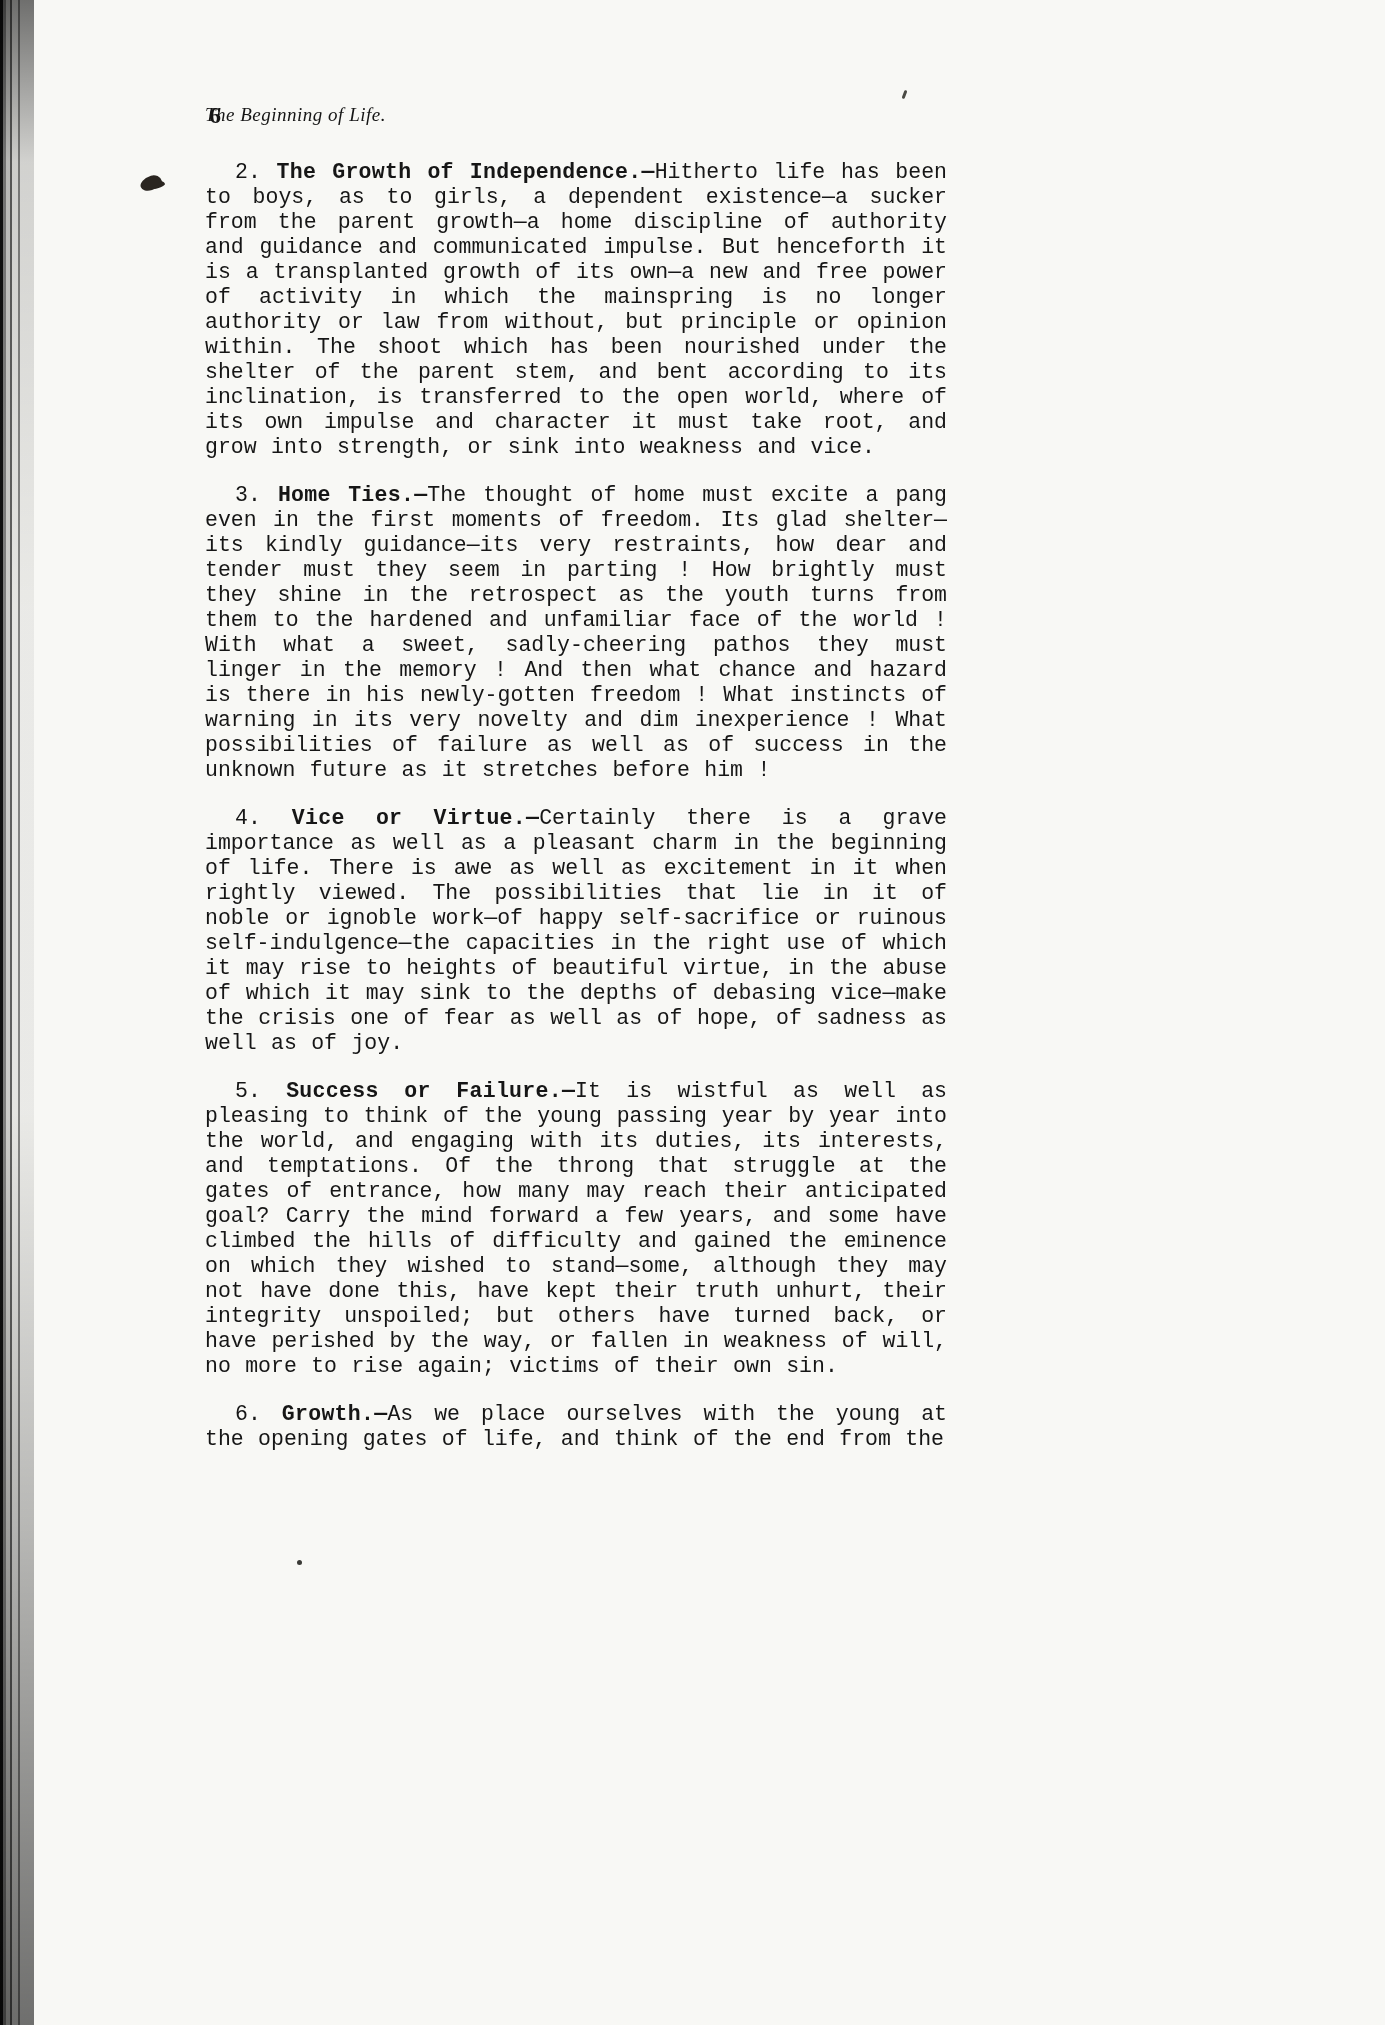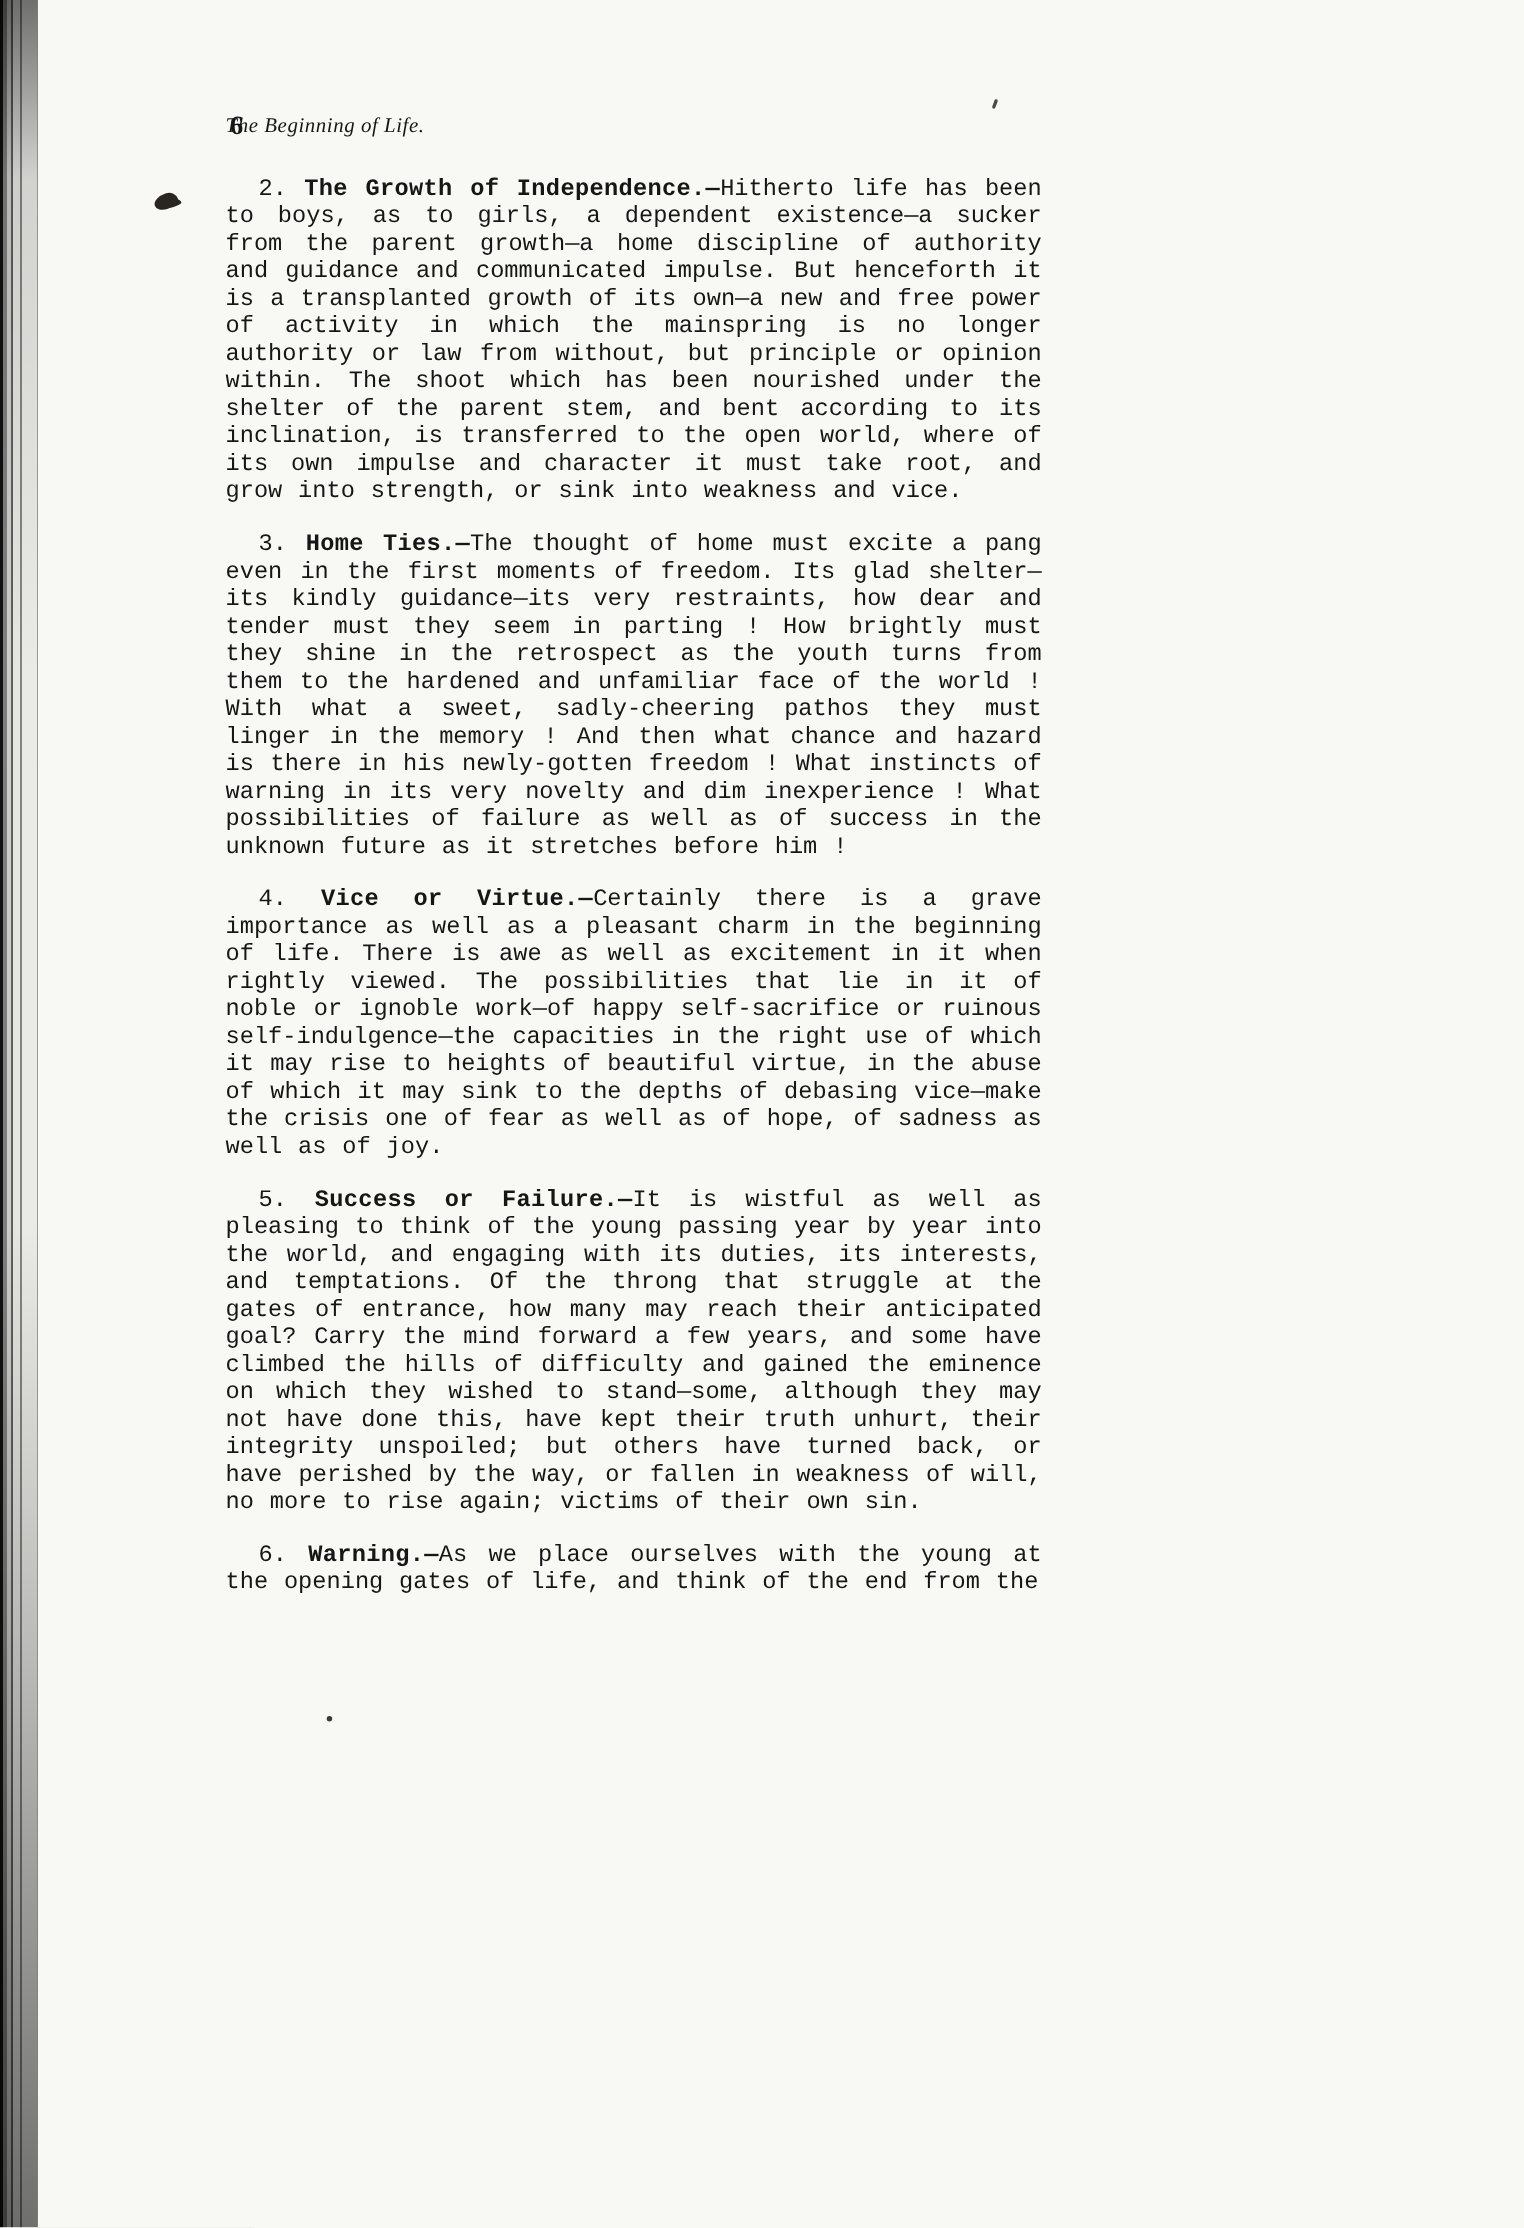--- a/index.html
+++ b/index.html
@@ -129,16 +129,16 @@
 
     <main>
       <p class="para"><span class="num">2.</span>&nbsp;<b class="lead">The Growth of Independence.—</b><span>Hitherto life has been to boys, as to girls, a dependent existence—a sucker from the parent growth—a home discipline of authority and guidance and communicated impulse.  But henceforth it is a transplanted growth of its own—a new and free power of activity in which the mainspring is no longer authority or law from without, but principle or opinion within.  The shoot which has been nourished under the shelter of the parent stem, and bent according to its inclination, is transferred to the open world, where of its own impulse and character it must take root, and grow into strength, or sink into weakness and vice.</span></p>
 
       <p class="para"><span class="num">3.</span>&nbsp;<b class="lead">Home Ties.—</b><span>The thought of home must excite a pang even in the first moments of freedom.  Its glad shelter—its kindly guidance—its very restraints, how dear and tender must they seem in parting !  How brightly must they shine in the retrospect as the youth turns from them to the hardened and unfamiliar face of the world !  With what a sweet, sadly-cheering pathos they must linger in the memory ! And then what chance and hazard is there in his newly-gotten freedom !  What instincts of warning in its very novelty and dim inexperience !  What possibilities of failure as well as of success in the unknown future as it stretches before him !</span></p>
 
       <p class="para"><span class="num">4.</span>&nbsp;<b class="lead">Vice or Virtue.—</b><span>Certainly there is a grave importance as well as a pleasant charm in the beginning of life.  There is awe as well as excitement in it when rightly viewed.  The possibilities that lie in it of noble or ignoble work—of happy self-sacrifice or ruinous self-indulgence—the capacities in the right use of which it may rise to heights of beautiful virtue, in the abuse of which it may sink to the depths of debasing vice—make the crisis one of fear as well as of hope, of sadness as well as of joy.</span></p>
 
       <p class="para"><span class="num">5.</span>&nbsp;<b class="lead">Success or Failure.—</b><span>It is wistful as well as pleasing to think of the young passing year by year into the world, and engaging with its duties, its interests, and temptations.  Of the throng that struggle at the gates of entrance, how many may reach their anticipated goal?  Carry the mind forward a few years, and some have climbed the hills of difficulty and gained the eminence on which they wished to stand—some, although they may not have done this, have kept their truth unhurt, their integrity unspoiled; but others have turned back, or have perished by the way, or fallen in weakness of will, no more to rise again; victims of their own sin.</span></p>
 
-      <p class="para"><span class="num">6.</span>&nbsp;<b class="lead">Warning.—</b><span>As we place ourselves with the young at the opening gates of life, and think of the end from the</span></p>
+      <p class="para"><span class="num">6.</span>&nbsp;<b class="lead">Growth.—</b><span>As we place ourselves with the young at the opening gates of life, and think of the end from the</span></p>
     </main>
   </div>
 </div>
 
 </body></html>

